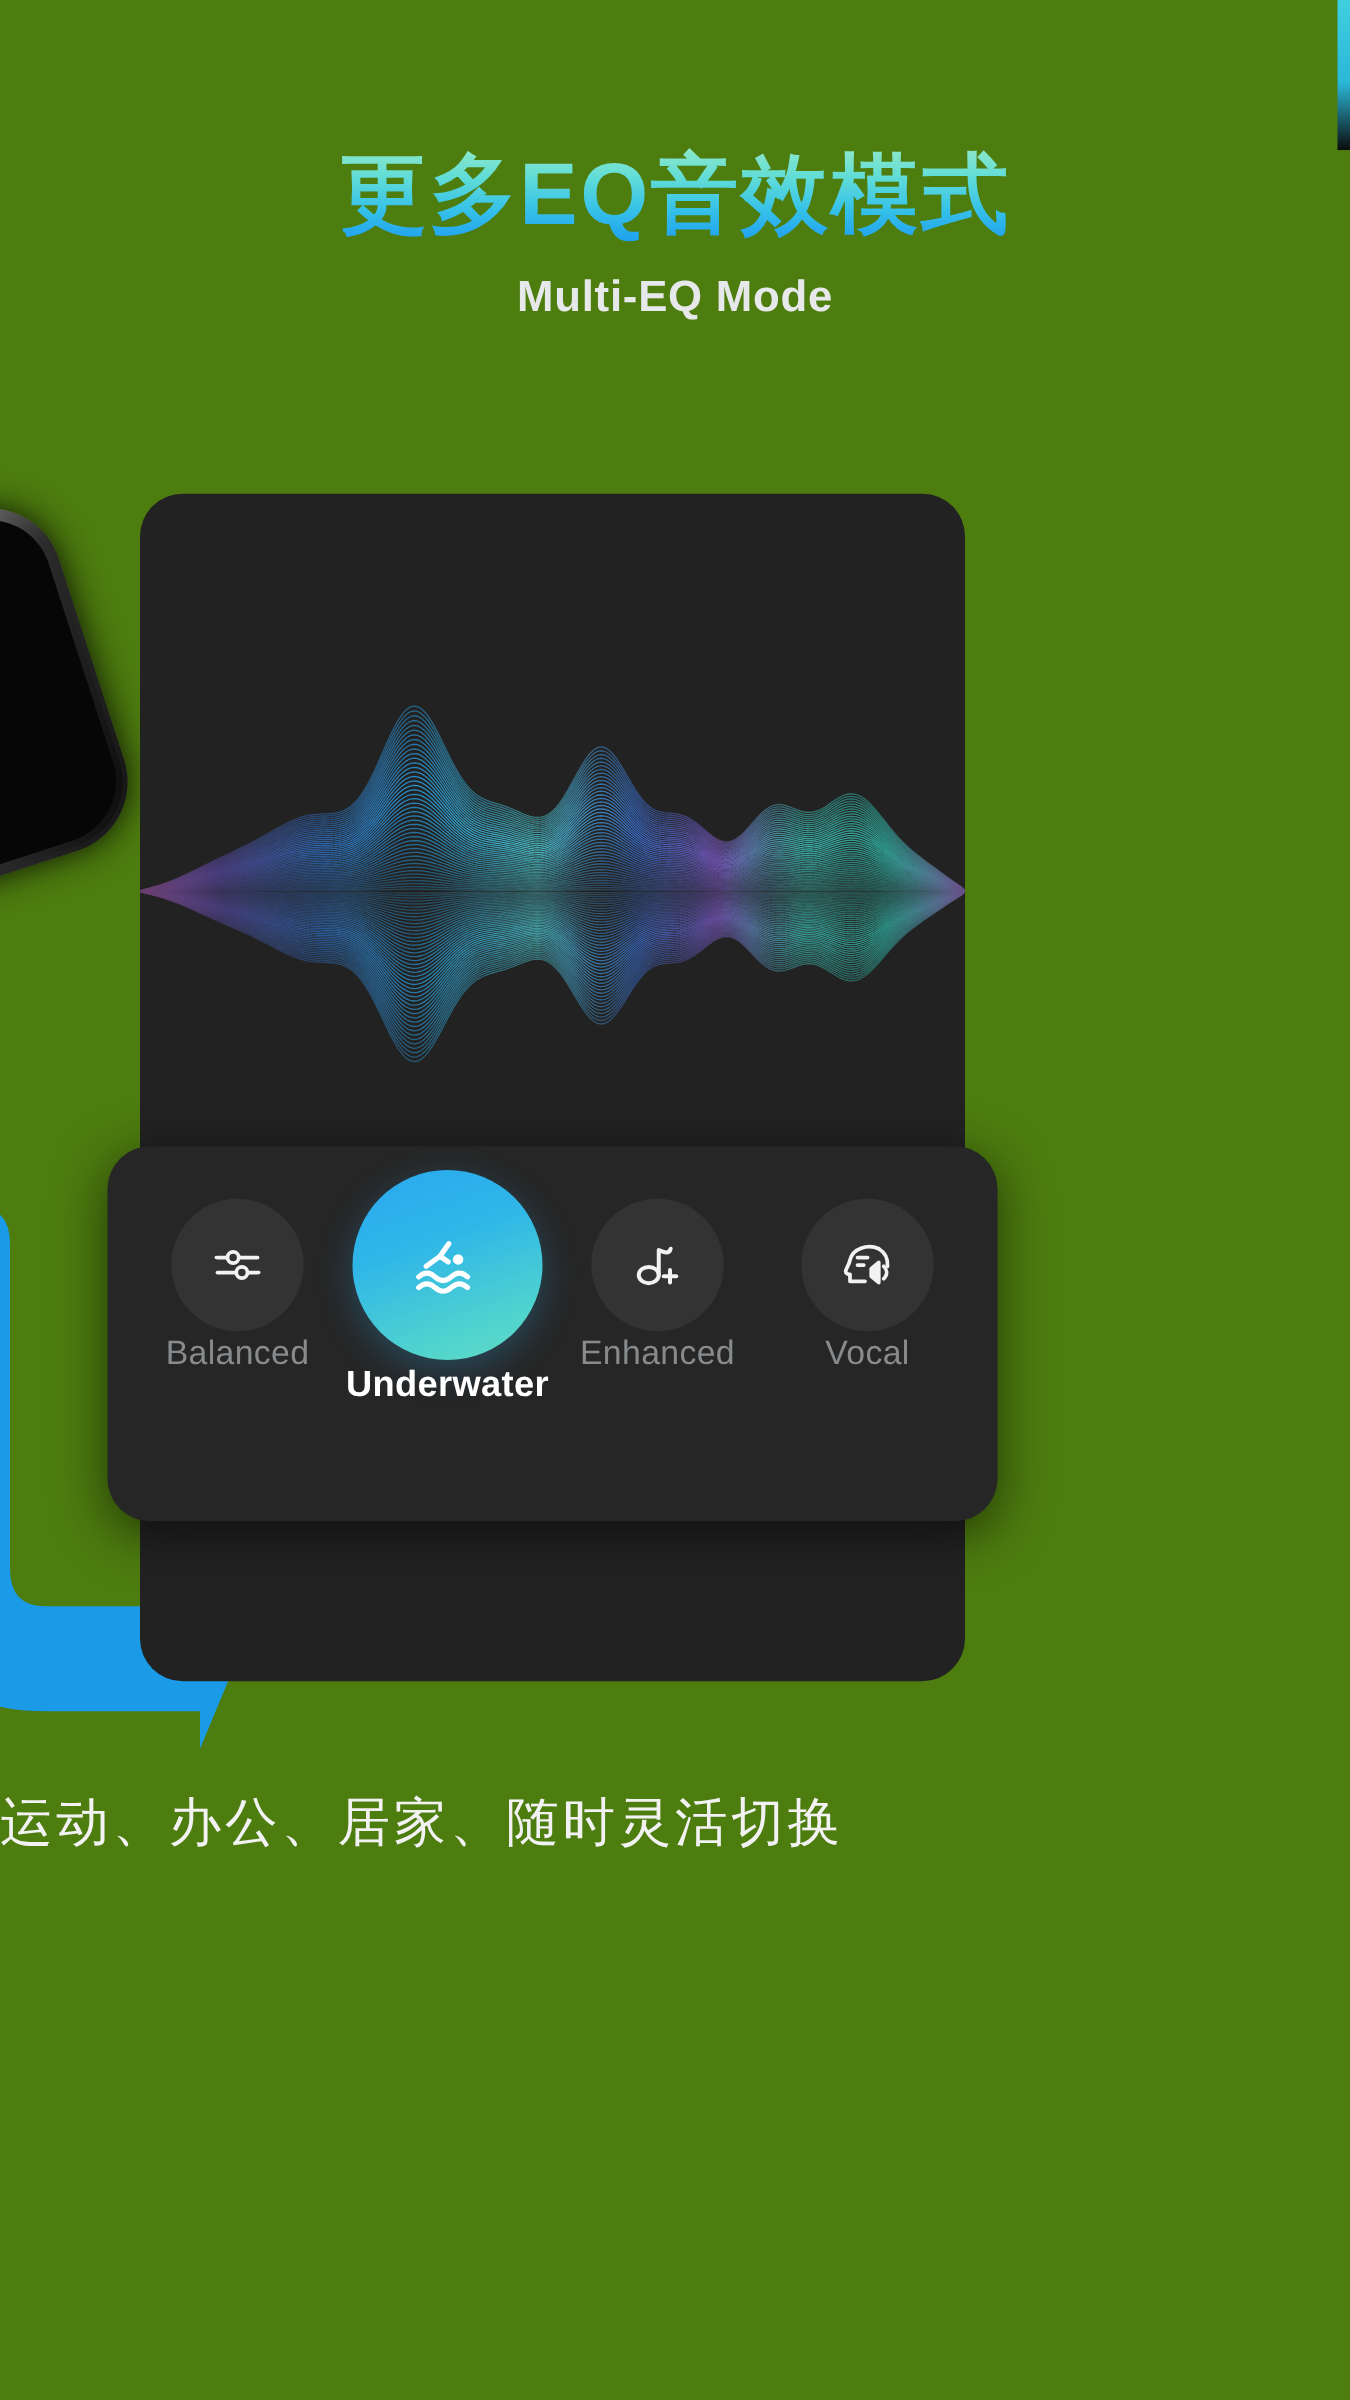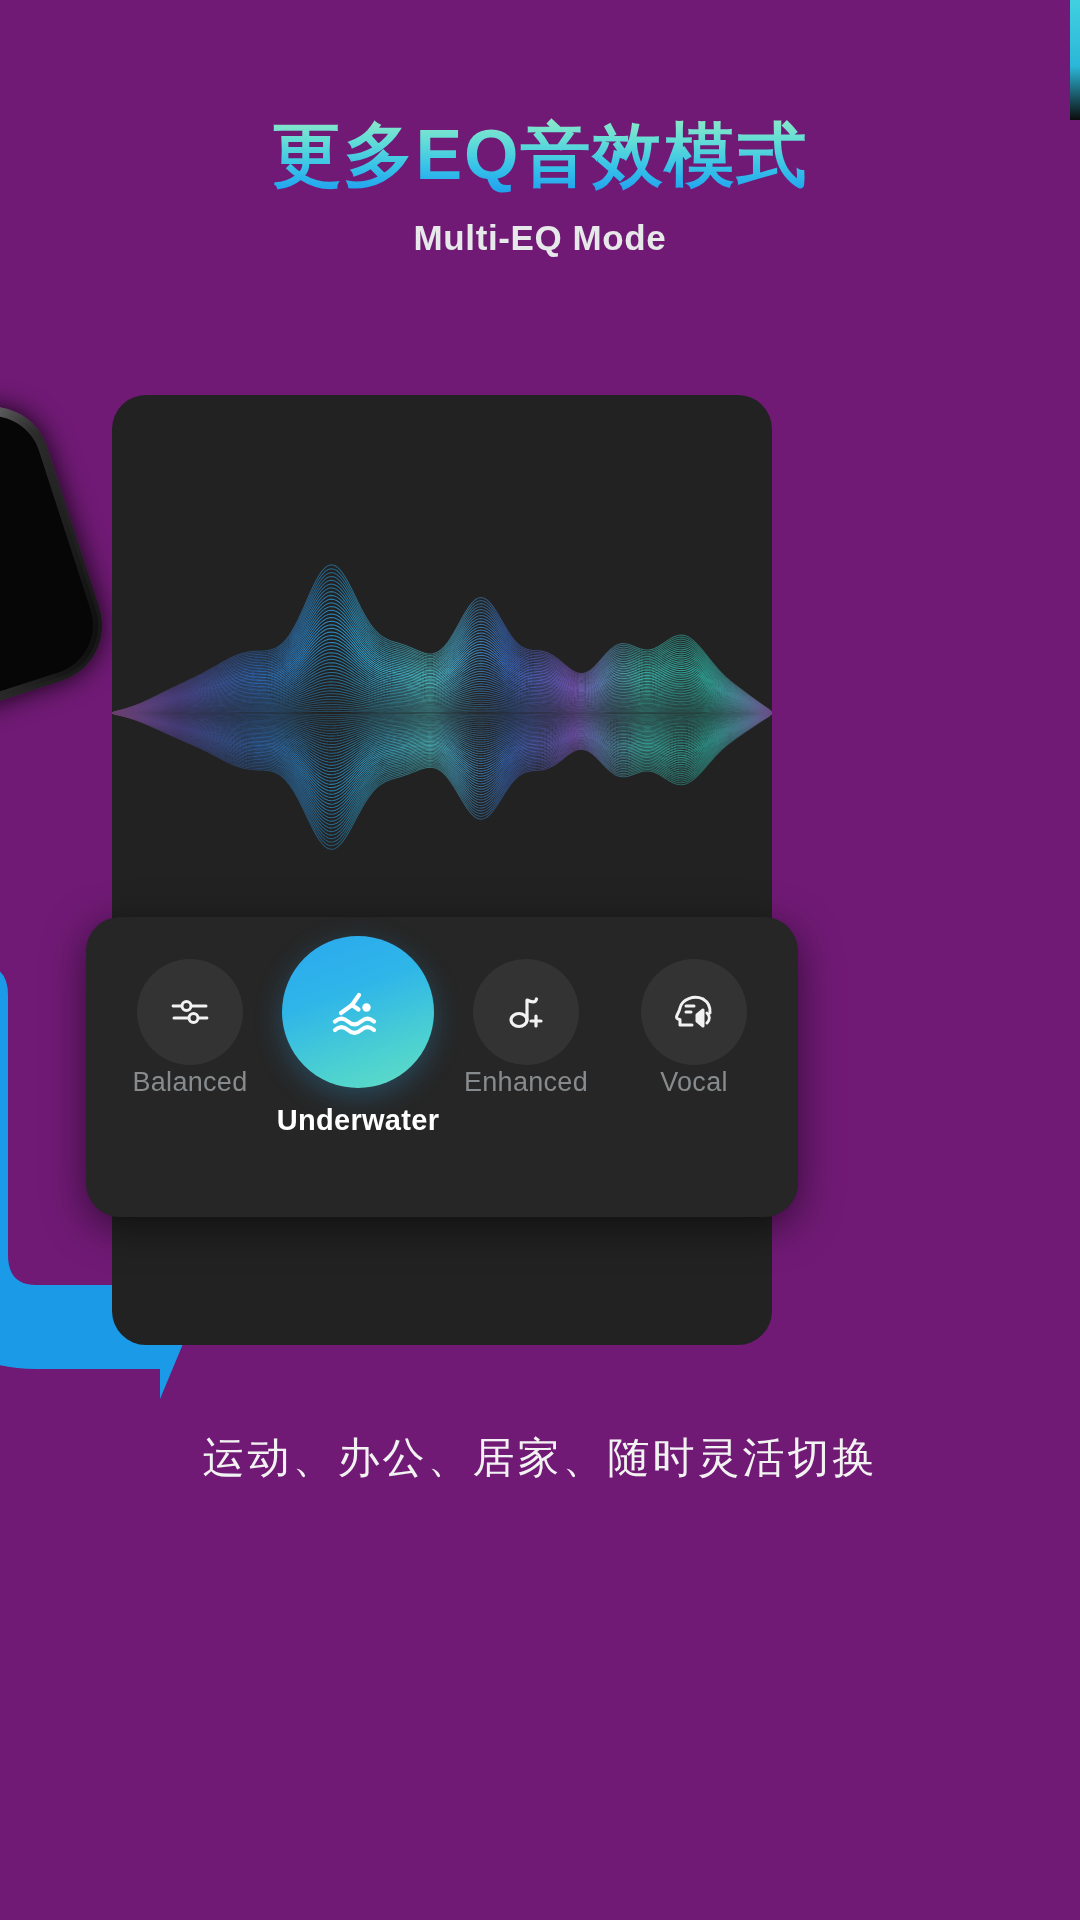--- a/index.html
+++ b/index.html
@@ -2,21 +2,21 @@
 <html><head>
 <meta charset="utf-8">
 <style>
   html,body{margin:0;padding:0;}
   body{
     width:1080px;height:1920px;
     background:#0b0b0b;
     font-family:"Liberation Sans","DejaVu Sans",sans-serif;
     overflow:hidden;position:relative;
   }
-  #stage{position:absolute;inset:0;overflow:hidden;background:#701a75;}
+  #stage{position:absolute;inset:0;overflow:hidden;background:#4d7c0f;}
 
   
   .edge-strip{
     position:absolute;top:0;right:0;width:10px;height:120px;
     background:linear-gradient(180deg,#3fd0e0 0%,#2bb7d8 55%,#0c0c0c 100%);
   }
 
   
   .phone-corner{
     position:absolute;left:-118px;top:415px;width:196px;height:285px;
@@ -85,26 +85,26 @@
     width:152px;height:152px;margin-top:-23px;
     background:linear-gradient(160deg,#2aa8ef 0%,#2fb6e8 38%,#4fd3cf 78%,#63dcc5 100%);
     box-shadow:0 8px 28px rgba(42,168,239,.28);
   }
   .mode-circle svg{display:block;}
   .mode-label{
     margin-top:2px;font-size:27px;color:#888b8d;letter-spacing:.3px;
     white-space:nowrap;
   }
   .mode-item.active .mode-label{
-    color:#ffffff;font-size:29px;font-weight:600;margin-top:16px;
+    color:#ffffff;font-size:29px;font-weight:600;margin-top:4px;
   }
 
   
   .caption{
-    position:absolute;left:0;right:0;top:1430px;text-align:center;
+    position:absolute;left:0;right:0;top:1430px;text-align:left;
     font-size:42px;color:#f2f2f2;letter-spacing:3px;font-weight:400;
   }
 </style>
 </head>
 <body>
 
 <div id="stage">
 
   <div class="edge-strip"></div>
 

